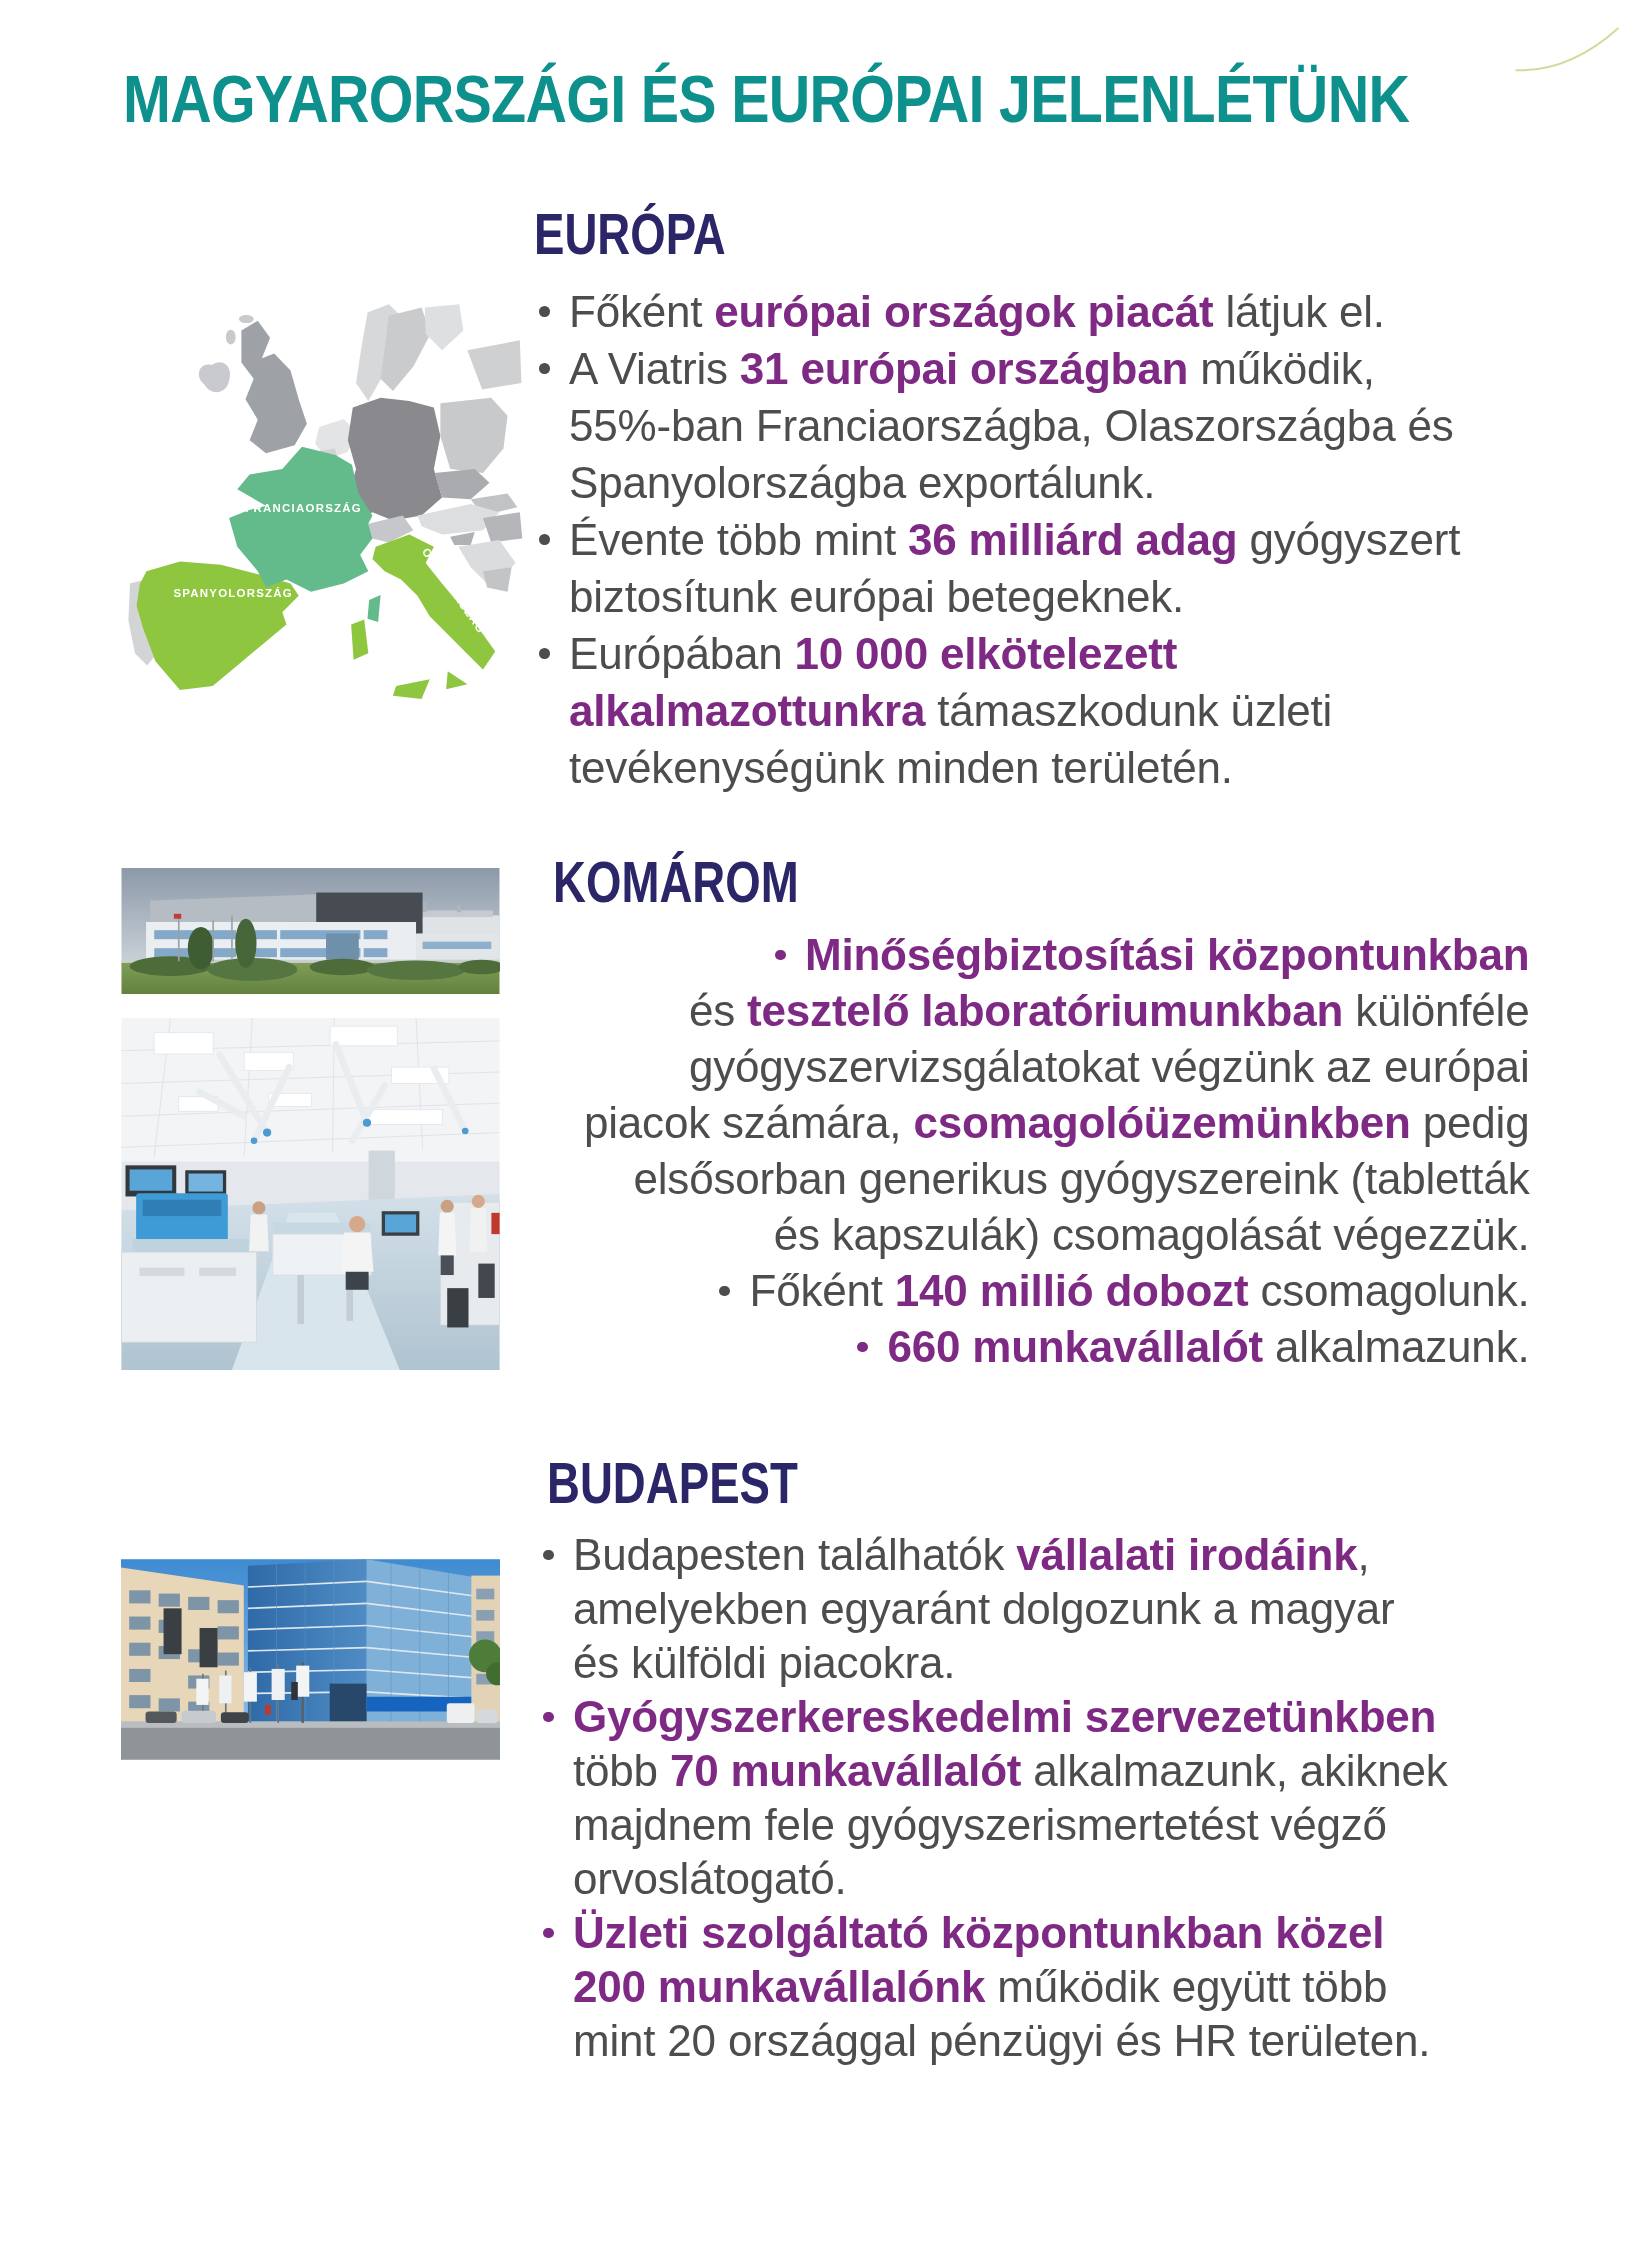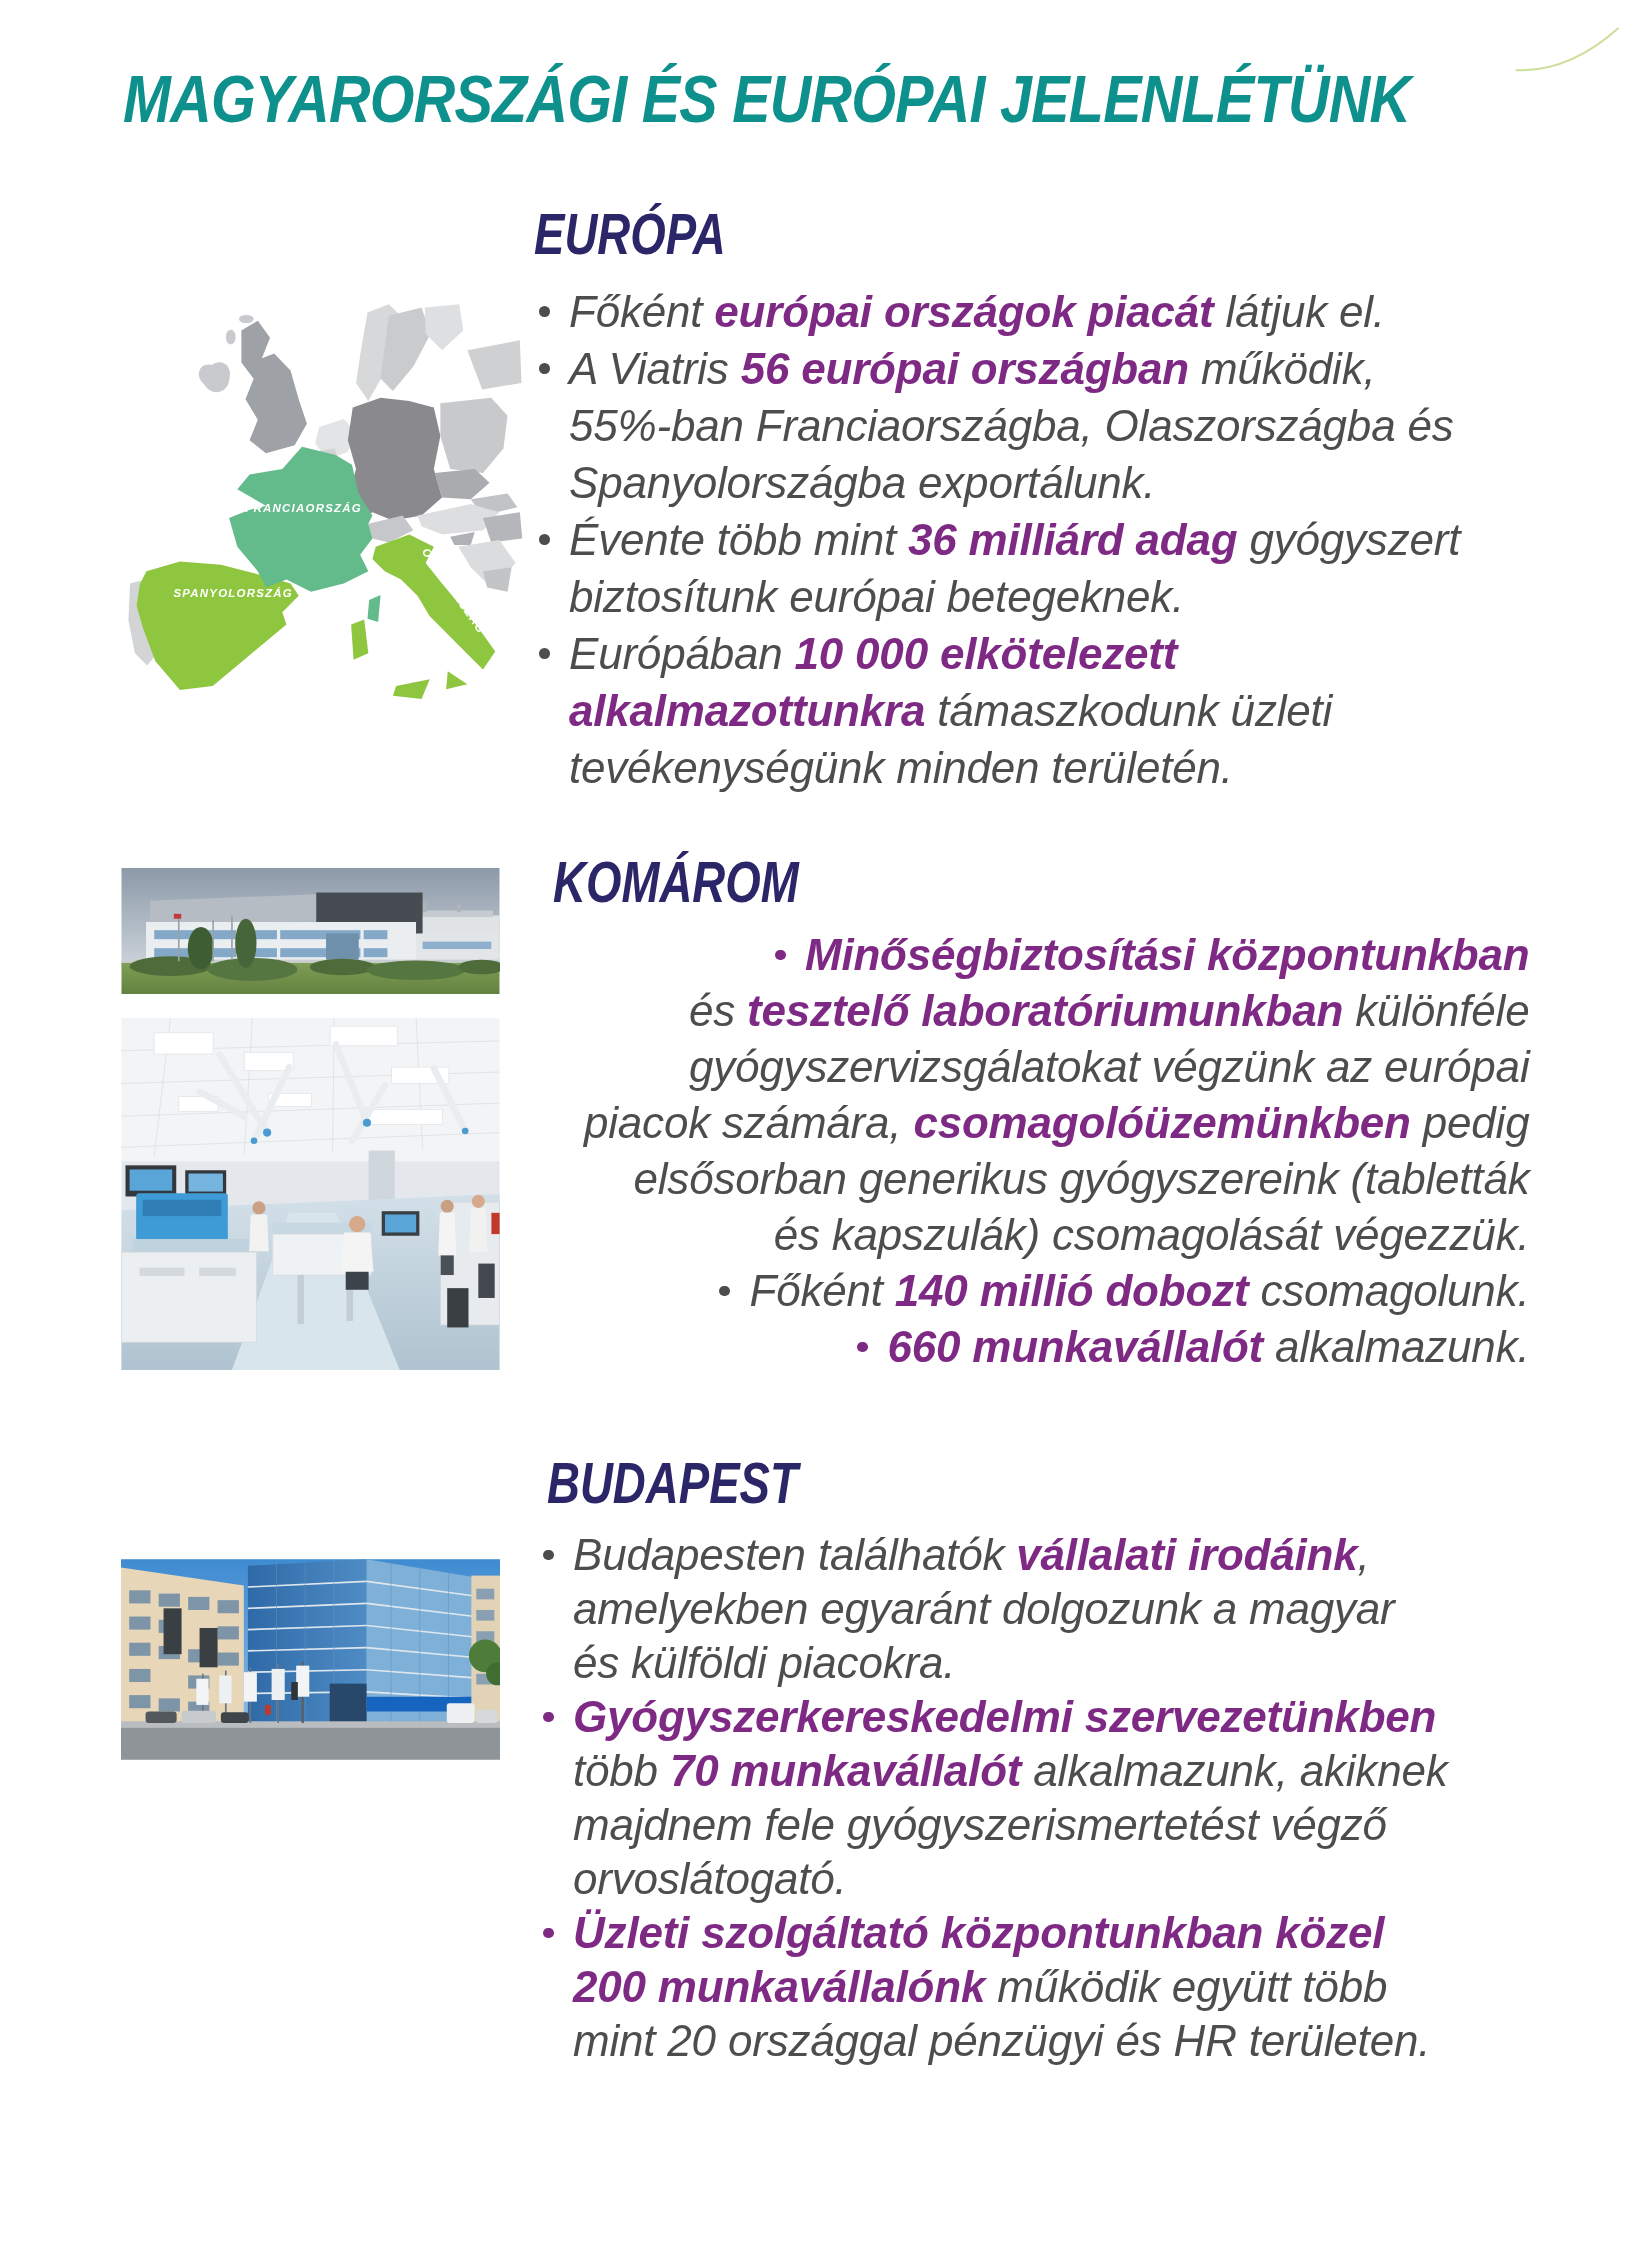--- a/index.html
+++ b/index.html
@@ -1,19 +1,18 @@
 <!DOCTYPE html>
 <html style="font-size:13px"><head>
 <meta charset="utf-8">
 <style>
   html,body{margin:0;padding:0;background:#ffffff;}
   .page{
     position:relative;width:1639px;height:2231px;background:#ffffff;overflow:hidden;
     font-family:"Liberation Sans", sans-serif;
-    font-style:italic;
   }
   .title{
     position:absolute;left:123px;top:61px;
     font-size:66px;font-weight:700;color:#0E918C;
     letter-spacing:-0.8px;white-space:nowrap;
     transform:scaleX(.87);transform-origin:left top;
   }
   .swoosh{position:absolute;left:1512px;top:23px;}
   .section-heading{
     position:absolute;font-size:57px;font-weight:700;color:#2B2668;
@@ -109,21 +108,21 @@
         </span>
       <span class="run">Főként </span>
         <span class="run hl">európai országok piacát</span>
         <span class="run"> látjuk el.</span>
     </div>
     <div class="line">
       <span class="dotcell">
           <i class="dot dot-gray"></i>
         </span>
       <span class="run">A Viatris </span>
-        <span class="run hl">56 európai országban</span>
+        <span class="run hl">31 európai országban</span>
         <span class="run"> működik,</span>
     </div>
     <div class="line">
       <span class="dotcell"></span>
       <span class="run">55%-ban Franciaországba, Olaszországba és</span>
     </div>
     <div class="line">
       <span class="dotcell"></span>
       <span class="run">Spanyolországba exportálunk.</span>
     </div>

